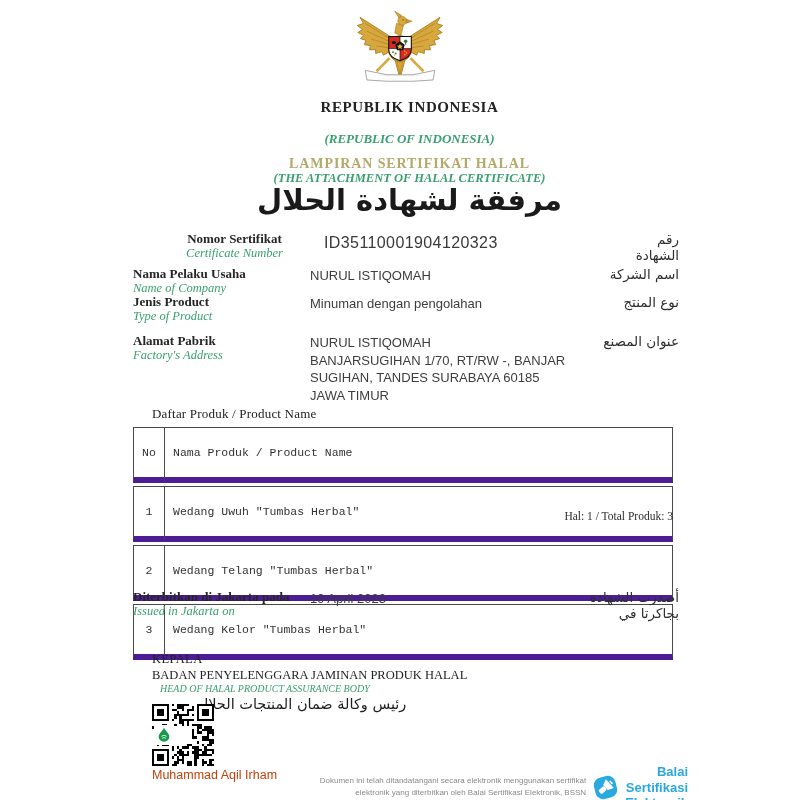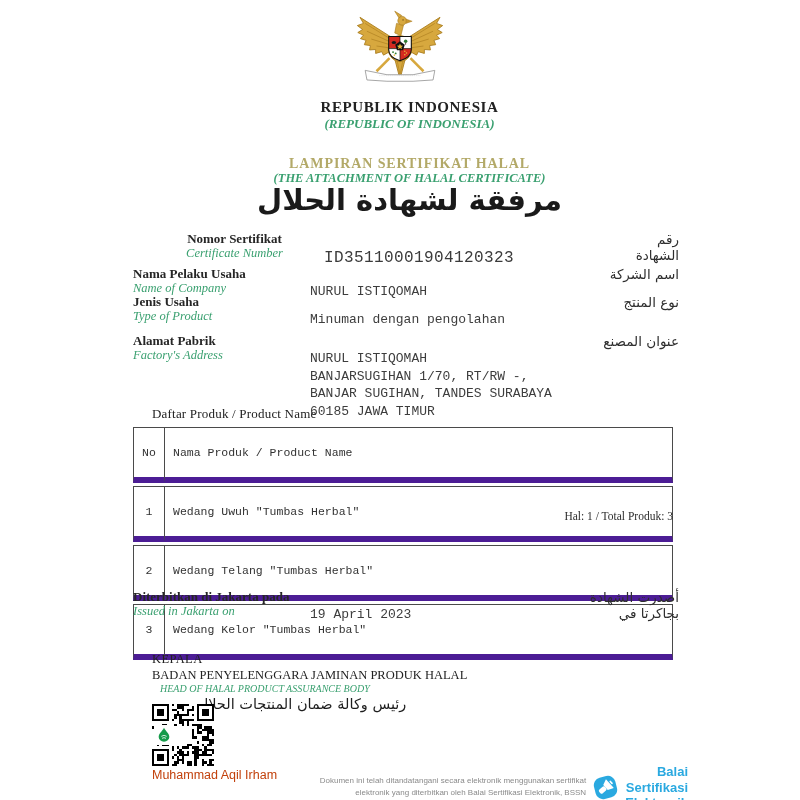--- a/index.html
+++ b/index.html
@@ -16,31 +16,31 @@
   .page{
     position:relative;width:800px;height:800px;background:#ffffff;
     font-family:"Liberation Serif",serif;color:var(--ink);overflow:hidden;
   }
   .abs{position:absolute;padding-left:19px;}
   .cw{left:0;width:100%;text-align:center;}
 
   
   #emblem{position:absolute;top:6px;left:50%;transform:translateX(-50%);}
   .t1{top:99px;font-size:15px;font-weight:700;letter-spacing:.6px;}
-  .t2{top:116px;font-size:13px;font-weight:700;font-style:italic;color:var(--green);}
+  .t2{top:131px;font-size:13px;font-weight:700;font-style:italic;color:var(--green);}
   .t3{top:131px;font-size:15px;font-family:"DejaVu Sans",sans-serif;color:#333;}
   .s1{top:156px;font-size:14px;font-weight:600;letter-spacing:.9px;color:var(--olive);}
   .s2{top:171px;font-size:12.5px;font-weight:700;font-style:italic;color:var(--green);}
   .s3{top:183px;font-size:29px;font-weight:700;font-family:"DejaVu Sans",sans-serif;color:#1a1a1a;}
 
   
   .frow{position:absolute;left:133px;width:546px;display:grid;grid-template-columns:177px 278px 1fr;}
   .lbl-id{font-size:13px;font-weight:600;line-height:1.18;color:#262626;}
   .lbl-en{font-size:12.5px;font-style:italic;color:var(--green);line-height:1.18;}
-  .val{font-family:Liberation Mono, monospace;font-size:13px;color:#3d3d3d;line-height:1.35;padding-top:1px;margin-top:16px;}
+  .val{font-family:Liberation Sans, sans-serif;font-size:13px;color:#3d3d3d;line-height:1.35;padding-top:1px;}
   .ar{font-family:"DejaVu Sans",sans-serif;font-size:13.5px;color:#2e2e2e;text-align:right;direction:rtl;line-height:1.2;}
   .r-cert{top:231px;gap:14px;}
   .r-cert .flabel{text-align:center;padding-left:26px;}
   .r-cert .val{font-size:16px;letter-spacing:.4px;color:#3a3a3a;}
   .r-company{top:266px;}
   .r-type{top:294px;}
   .r-addr{top:333px;}
   .r-issue{top:589px;}
 
   
@@ -148,21 +148,21 @@
     <div class="flabel">
       <div class="lbl-id">Nama Pelaku Usaha</div>
       <div class="lbl-en">Name of Company</div>
     </div>
     <div class="val">NURUL ISTIQOMAH</div>
     <div class="ar">اسم الشركة</div>
   </div>
 
   <div class="frow r-type">
     <div class="flabel">
-      <div class="lbl-id">Jenis Usaha</div>
+      <div class="lbl-id">Jenis Product</div>
       <div class="lbl-en">Type of Product</div>
     </div>
     <div class="val">Minuman dengan pengolahan</div>
     <div class="ar">نوع المنتج</div>
   </div>
 
   <div class="frow r-addr">
     <div class="flabel">
       <div class="lbl-id">Alamat Pabrik</div>
       <div class="lbl-en">Factory's Address</div>

